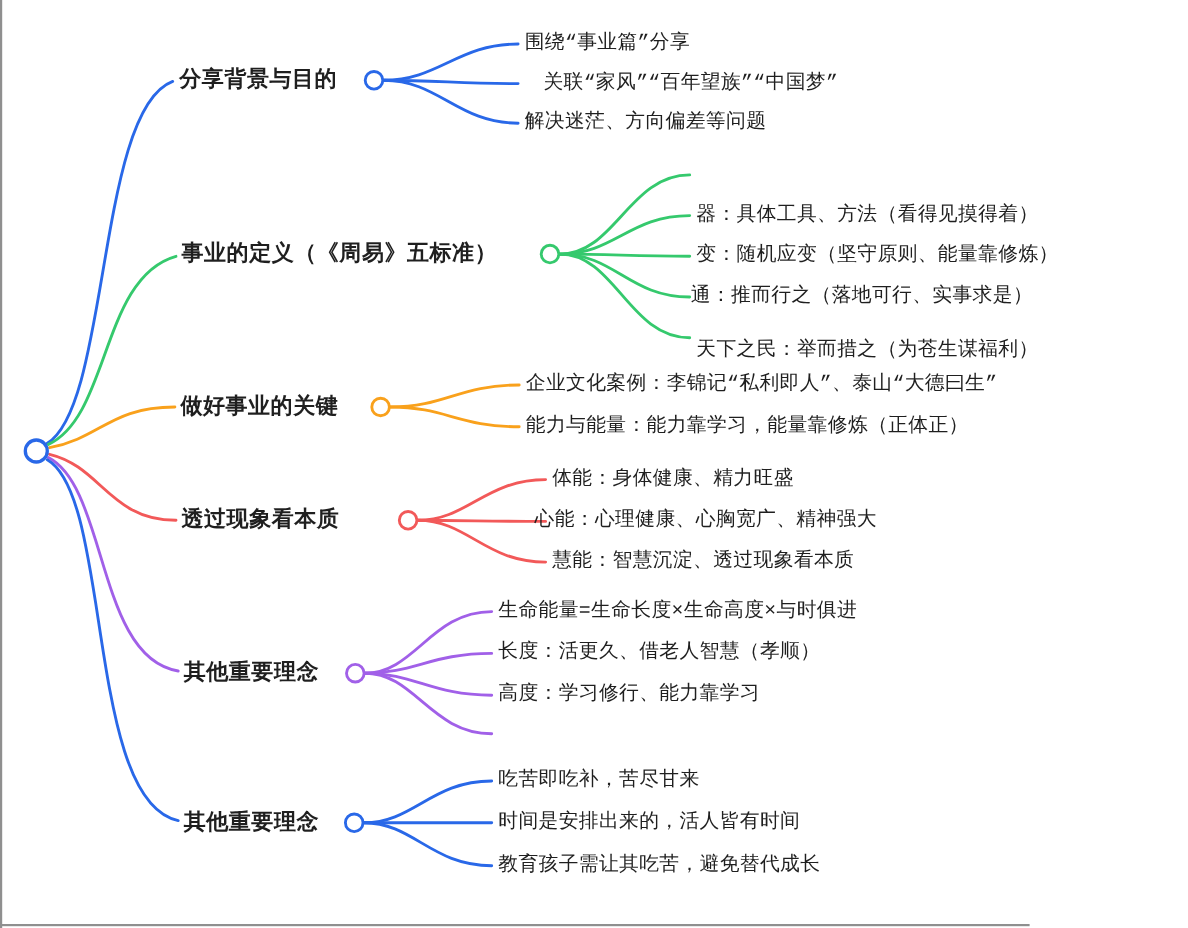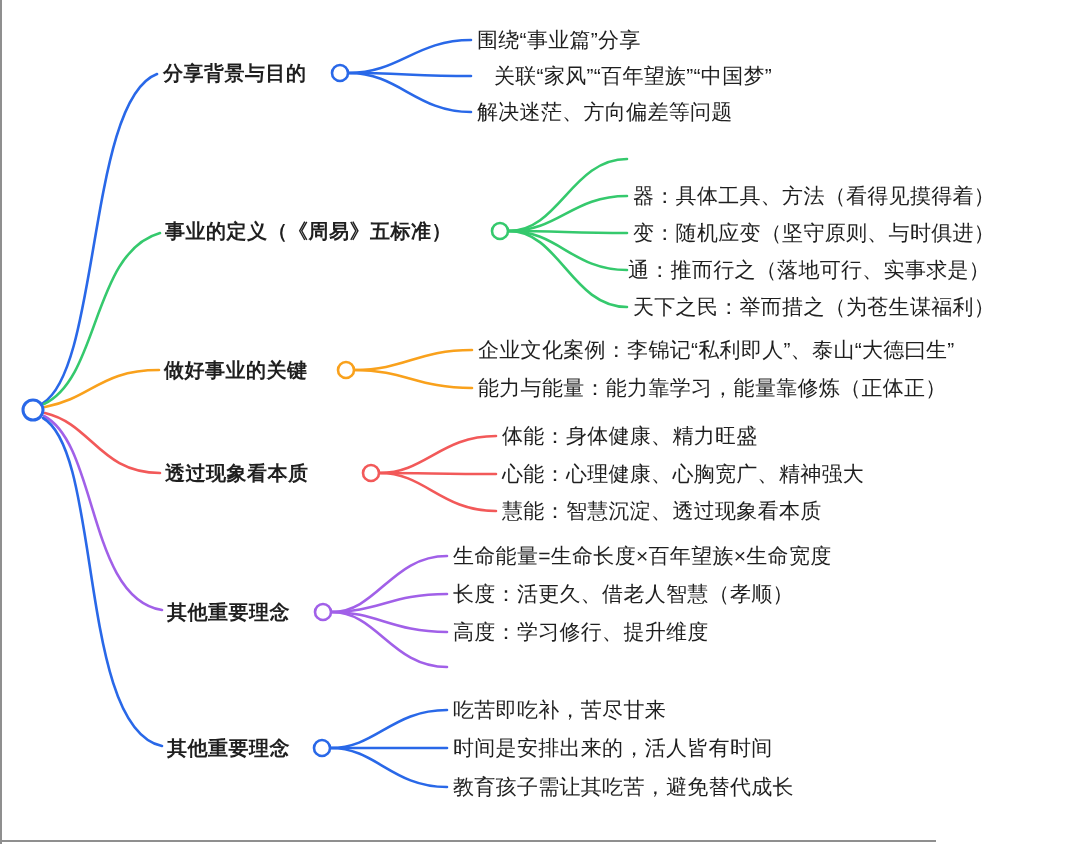--- a/index.html
+++ b/index.html
@@ -10,21 +10,21 @@
   .frame-left{position:absolute;left:0;top:0;width:2px;height:844px;background:#8f8f8f;}
   .frame-bottom{position:absolute;left:0;top:840px;width:936px;height:2px;background:#8f8f8f;}
   .links{position:absolute;left:0;top:0;}
   .links path{fill:none;stroke-width:2.6;stroke-linecap:round;}
   .links circle{fill:#ffffff;stroke-width:2.6;}
   .topic{
     position:absolute;transform:translateY(-50%);white-space:nowrap;
     color:#1f1f1f;line-height:1.15;
   }
   .parent{font-weight:bold;font-size:20px;letter-spacing:0.5px;}
-  .child{font-size:21px;letter-spacing:0.3px;}
+  .child{font-size:18px;letter-spacing:0.3px;font-family:Liberation Mono, monospace;}
 </style>
 </head>
 <body>
 
 <div class="canvas">
 
   <div class="frame-left"></div>
   <div class="frame-bottom"></div>
 
   <svg class="links" width="1080" height="844" viewBox="0 0 1080 844">
@@ -84,36 +84,36 @@
     </g>
   </svg>
 
   <div class="topic parent" style="left:163px;top:73px">分享背景与目的</div>
   <div class="topic child" style="left:477px;top:40px">围绕“事业篇”分享</div>
   <div class="topic child" style="left:494px;top:76px">关联“家风”“百年望族”“中国梦”</div>
   <div class="topic child" style="left:477px;top:112px">解决迷茫、方向偏差等问题</div>
 
   <div class="topic parent" style="left:165px;top:231px">事业的定义（《周易》五标准）</div>
   <div class="topic child" style="left:633px;top:196px">器：具体工具、方法（看得见摸得着）</div>
-  <div class="topic child" style="left:633px;top:233px">变：随机应变（坚守原则、与时俱进）</div>
+  <div class="topic child" style="left:633px;top:233px">变：随机应变（坚守原则、能量靠修炼）</div>
   <div class="topic child" style="left:628px;top:270px">通：推而行之（落地可行、实事求是）</div>
-  <div class="topic child" style="left:633px;top:307px">天下之民：举而措之（为苍生谋福利）</div>
+  <div class="topic child" style="left:633px;top:319px">天下之民：举而措之（为苍生谋福利）</div>
 
   <div class="topic parent" style="left:164px;top:370px">做好事业的关键</div>
   <div class="topic child" style="left:478px;top:350px">企业文化案例：李锦记“私利即人”、泰山“大德曰生”</div>
   <div class="topic child" style="left:478px;top:388px">能力与能量：能力靠学习，能量靠修炼（正体正）</div>
 
   <div class="topic parent" style="left:165px;top:473px">透过现象看本质</div>
   <div class="topic child" style="left:502px;top:436px">体能：身体健康、精力旺盛</div>
-  <div class="topic child" style="left:502px;top:474px">心能：心理健康、心胸宽广、精神强大</div>
+  <div class="topic child" style="left:486px;top:474px">心能：心理健康、心胸宽广、精神强大</div>
   <div class="topic child" style="left:502px;top:511px">慧能：智慧沉淀、透过现象看本质</div>
 
   <div class="topic parent" style="left:167px;top:612px">其他重要理念</div>
-  <div class="topic child" style="left:453px;top:556px">生命能量=生命长度×百年望族×生命宽度</div>
+  <div class="topic child" style="left:453px;top:556px">生命能量=生命长度×生命高度×与时俱进</div>
   <div class="topic child" style="left:453px;top:594px">长度：活更久、借老人智慧（孝顺）</div>
-  <div class="topic child" style="left:453px;top:632px">高度：学习修行、提升维度</div>
+  <div class="topic child" style="left:453px;top:632px">高度：学习修行、能力靠学习</div>
 
   <div class="topic parent" style="left:167px;top:748px">其他重要理念</div>
   <div class="topic child" style="left:453px;top:710px">吃苦即吃补，苦尽甘来</div>
   <div class="topic child" style="left:453px;top:748px">时间是安排出来的，活人皆有时间</div>
   <div class="topic child" style="left:453px;top:787px">教育孩子需让其吃苦，避免替代成长</div>
 
 </div>
 
 </body></html>

